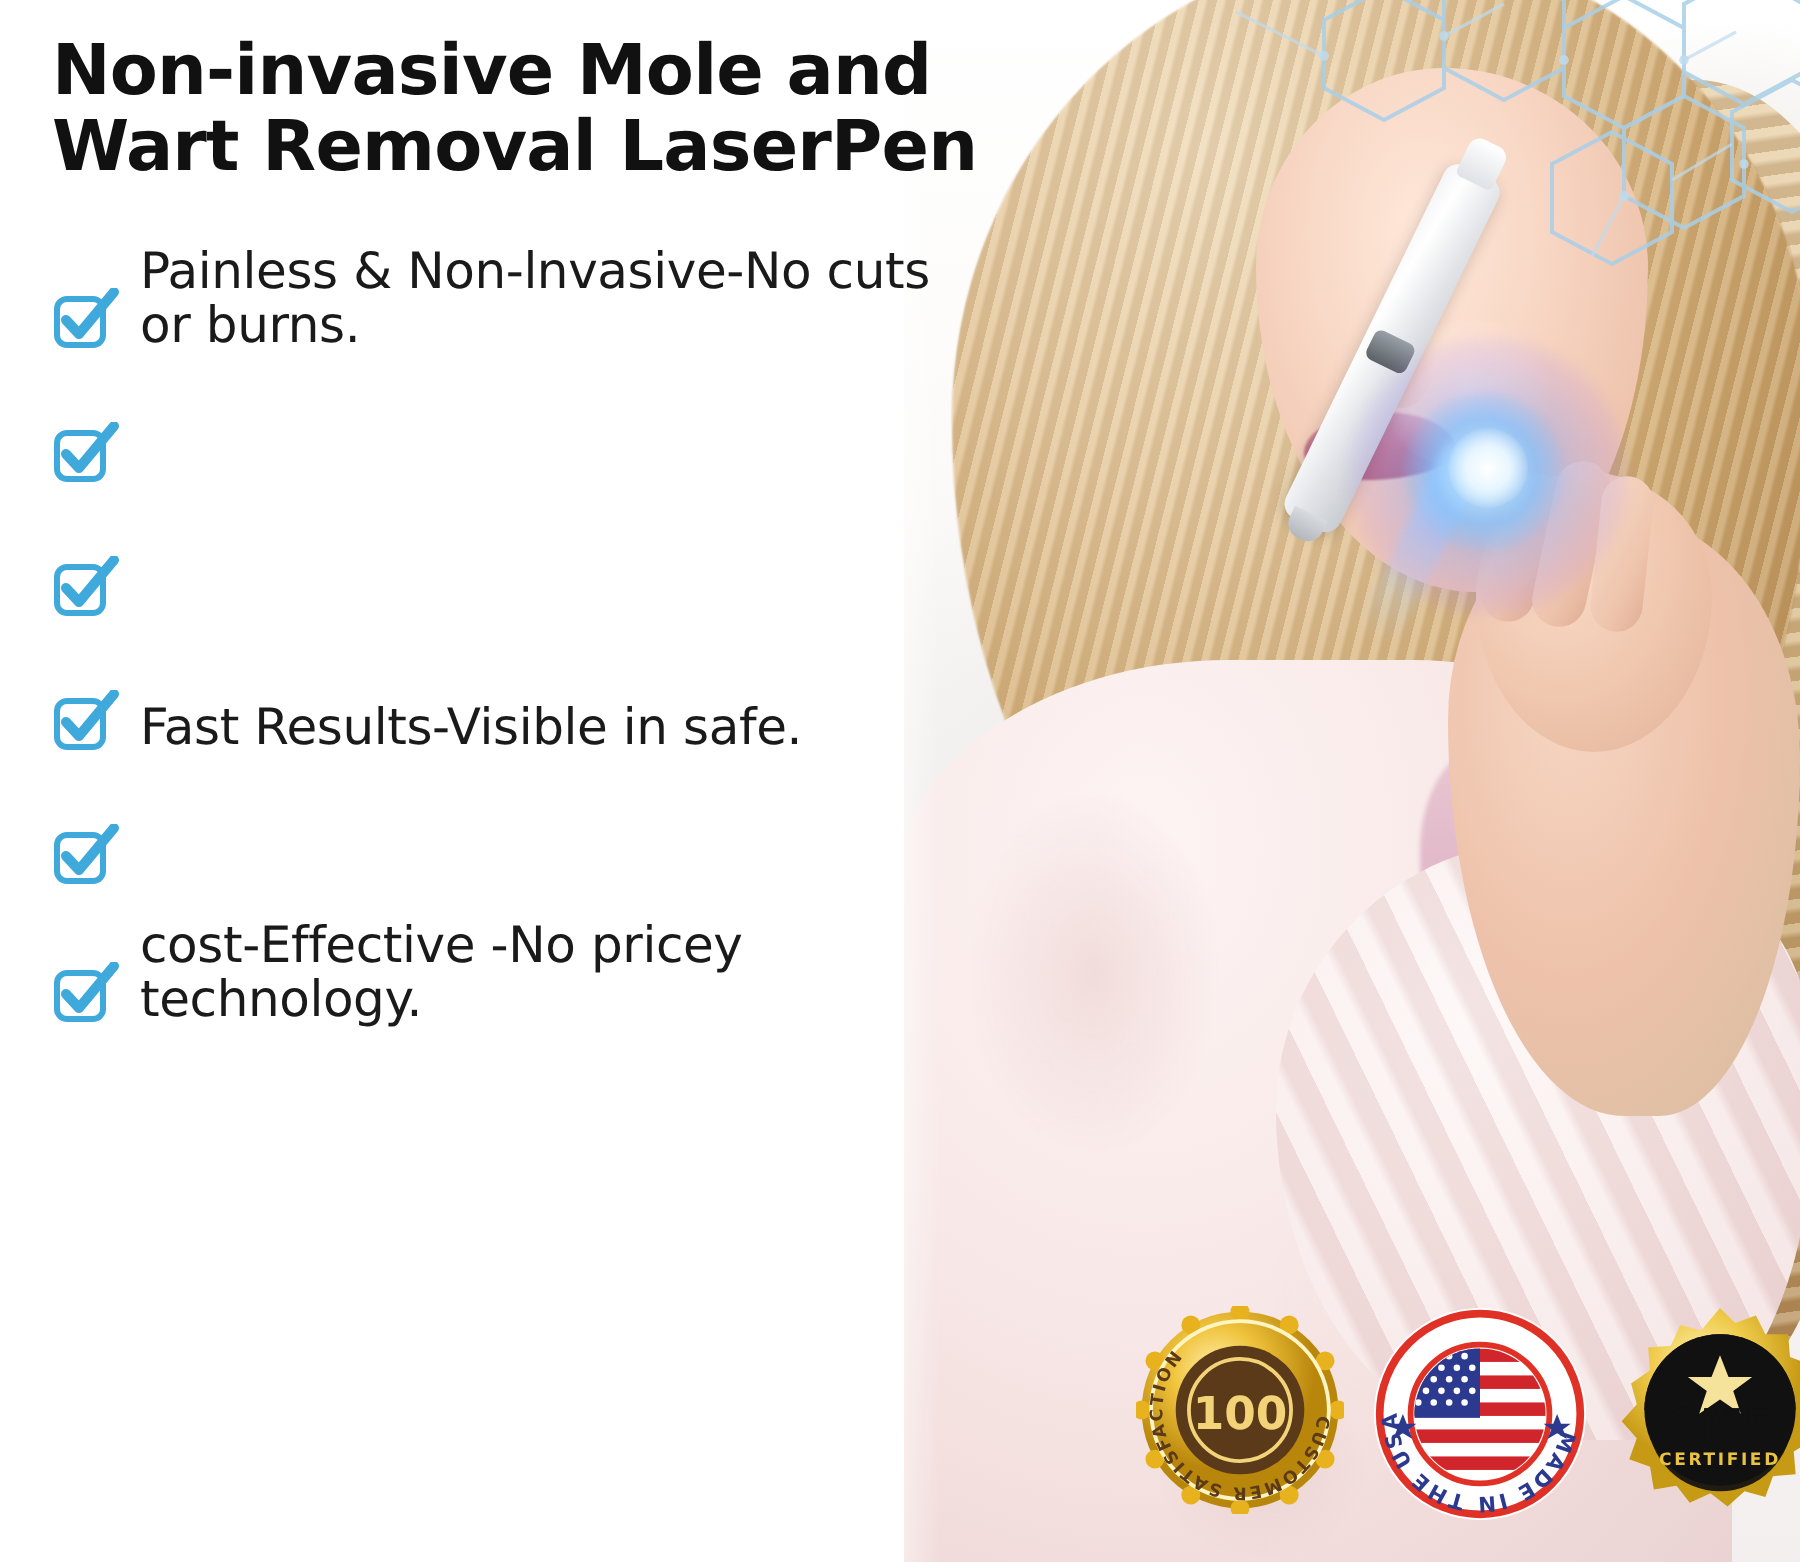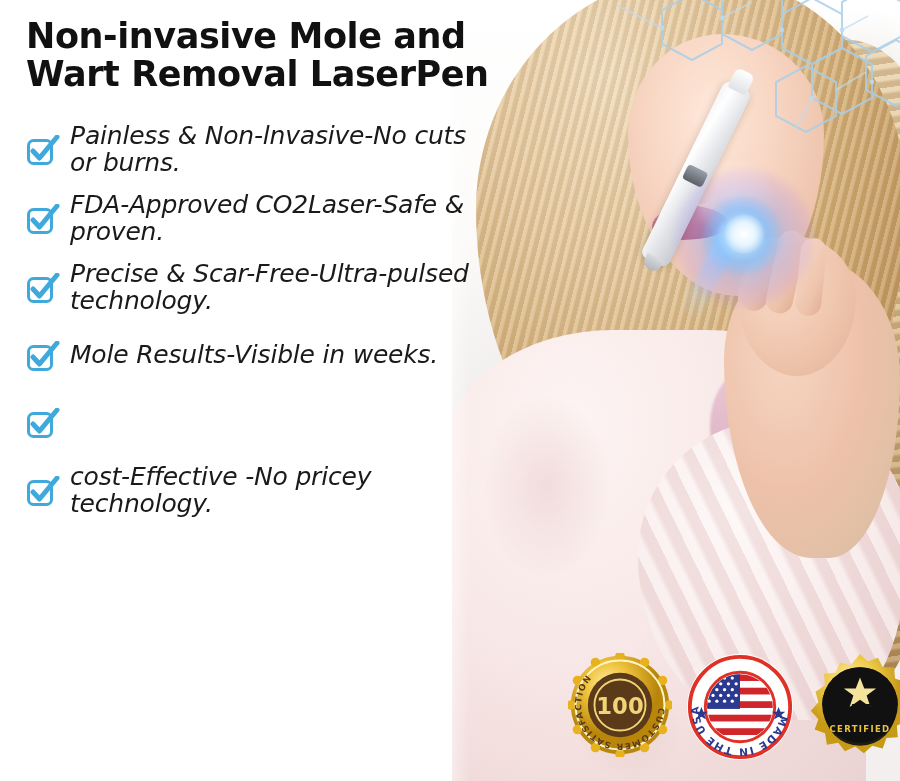--- a/index.html
+++ b/index.html
@@ -273,25 +273,24 @@
     color:#111111;
     max-width:620px;
     text-shadow:0 0 1px rgba(255,255,255,.9);
   }
   .features {
     list-style:none;
     margin-top:28px;
   }
   .feature {
     display:flex;
-    align-items:center;
+    align-items:flex-end;
     gap:10px;
     margin-bottom:15px;
     min-height:52px;
-    font-style:italic;
   }
   .check-icon {
     flex:0 0 auto;
     width:34px; height:32px;
     margin-top:4px;
   }
   .feature-text {
     font-family:"DejaVu Sans", sans-serif;
     font-size:25px;
     line-height:1.08;
@@ -395,37 +394,35 @@
           <path d="M7 16 L13.5 23 L31 2" fill="none" stroke="#3FA9DC" stroke-width="5" stroke-linecap="round" stroke-linejoin="round"></path>
         </svg>
         <span class="feature-text">Painless &amp; Non-lnvasive-No cuts or burns.</span>
       </li>
 
       <li class="feature">
         <svg class="check-icon" viewBox="0 0 34 32">
           <rect x="2.5" y="5.5" width="23" height="23" rx="5" ry="5" fill="none" stroke="#3FA9DC" stroke-width="3"></rect>
           <path d="M7 16 L13.5 23 L31 2" fill="none" stroke="#3FA9DC" stroke-width="5" stroke-linecap="round" stroke-linejoin="round"></path>
         </svg>
-        <span class="feature-text">FDA-Approved CO2Laser-Safe &amp; proven.</span>
       </li>
 
       <li class="feature">
         <svg class="check-icon" viewBox="0 0 34 32">
           <rect x="2.5" y="5.5" width="23" height="23" rx="5" ry="5" fill="none" stroke="#3FA9DC" stroke-width="3"></rect>
           <path d="M7 16 L13.5 23 L31 2" fill="none" stroke="#3FA9DC" stroke-width="5" stroke-linecap="round" stroke-linejoin="round"></path>
         </svg>
-        <span class="feature-text">Precise &amp; Scar-Free-Ultra-pulsed technology.</span>
       </li>
 
       <li class="feature">
         <svg class="check-icon" viewBox="0 0 34 32">
           <rect x="2.5" y="5.5" width="23" height="23" rx="5" ry="5" fill="none" stroke="#3FA9DC" stroke-width="3"></rect>
           <path d="M7 16 L13.5 23 L31 2" fill="none" stroke="#3FA9DC" stroke-width="5" stroke-linecap="round" stroke-linejoin="round"></path>
         </svg>
-        <span class="feature-text">Mole Results-Visible in weeks.</span>
+        <span class="feature-text">Fast Results-Visible in safe.</span>
       </li>
 
       <li class="feature">
         <svg class="check-icon" viewBox="0 0 34 32">
           <rect x="2.5" y="5.5" width="23" height="23" rx="5" ry="5" fill="none" stroke="#3FA9DC" stroke-width="3"></rect>
           <path d="M7 16 L13.5 23 L31 2" fill="none" stroke="#3FA9DC" stroke-width="5" stroke-linecap="round" stroke-linejoin="round"></path>
         </svg>
       </li>
 
 

